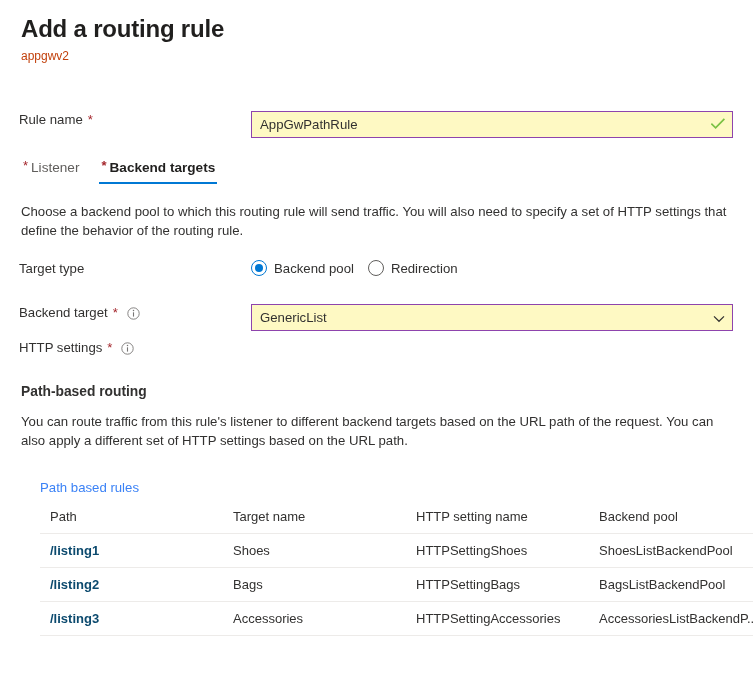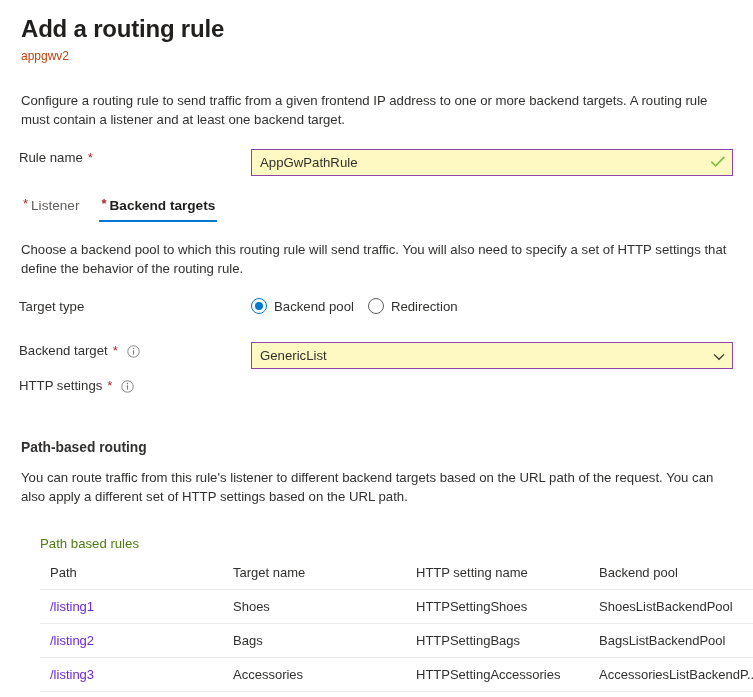--- a/index.html
+++ b/index.html
@@ -200,30 +200,29 @@
     border-radius: 50%;
     background: #0078d4;
   }
 
   
   .section-heading {
     font-size: 13.8px;
     font-weight: 600;
     color: #323130;
     padding: 0 20px 0 21px;
-    margin-top: 18px;
   }
 
   
   .table-block {
     padding: 0 0 0 40px;
   }
   .table-caption {
     font-size: 13.2px;
-    color: #4d7c0f;
+    color: #3b82f6;
     margin-bottom: 14px;
   }
   table.path-table {
     width: 713px;
     border-collapse: collapse;
     table-layout: fixed;
   }
   table.path-table th {
     text-align: left;
     font-size: 13px;
@@ -242,37 +241,37 @@
     white-space: nowrap;
     overflow: hidden;
     text-overflow: ellipsis;
     vertical-align: middle;
   }
   .col-path       { width: 167px; }
   .col-target     { width: 167px; }
   .col-httpname   { width: 167px; }
   .col-pool       { width: 172px; }
   td.cell-path a {
-    color: #6d28d9;
+    color: #0c4a6e;
     text-decoration: none;
     cursor: pointer;
+    font-weight: bold;
   }
 </style>
 </head>
 <body>
 
 <div class="page">
 
   <div class="header">
     <div class="page-title">Add a routing rule</div>
     <div class="page-subtitle">appgwv2</div>
   </div>
 
   <div style="height:27px"></div>
-  <p class="intro-text">Configure a routing rule to send traffic from a given frontend IP address to one or more backend targets. A routing rule must contain a listener and at least one backend target.</p>
 
   <div style="height:20px"></div>
   <div class="form-row">
     <div class="field-label">
       <span>Rule name</span>
       <span class="req-star">*</span>
     </div>
     <div class="field-control input-wrap">
       <div class="azure-input">AppGwPathRule</div>
       <span class="valid-check">

